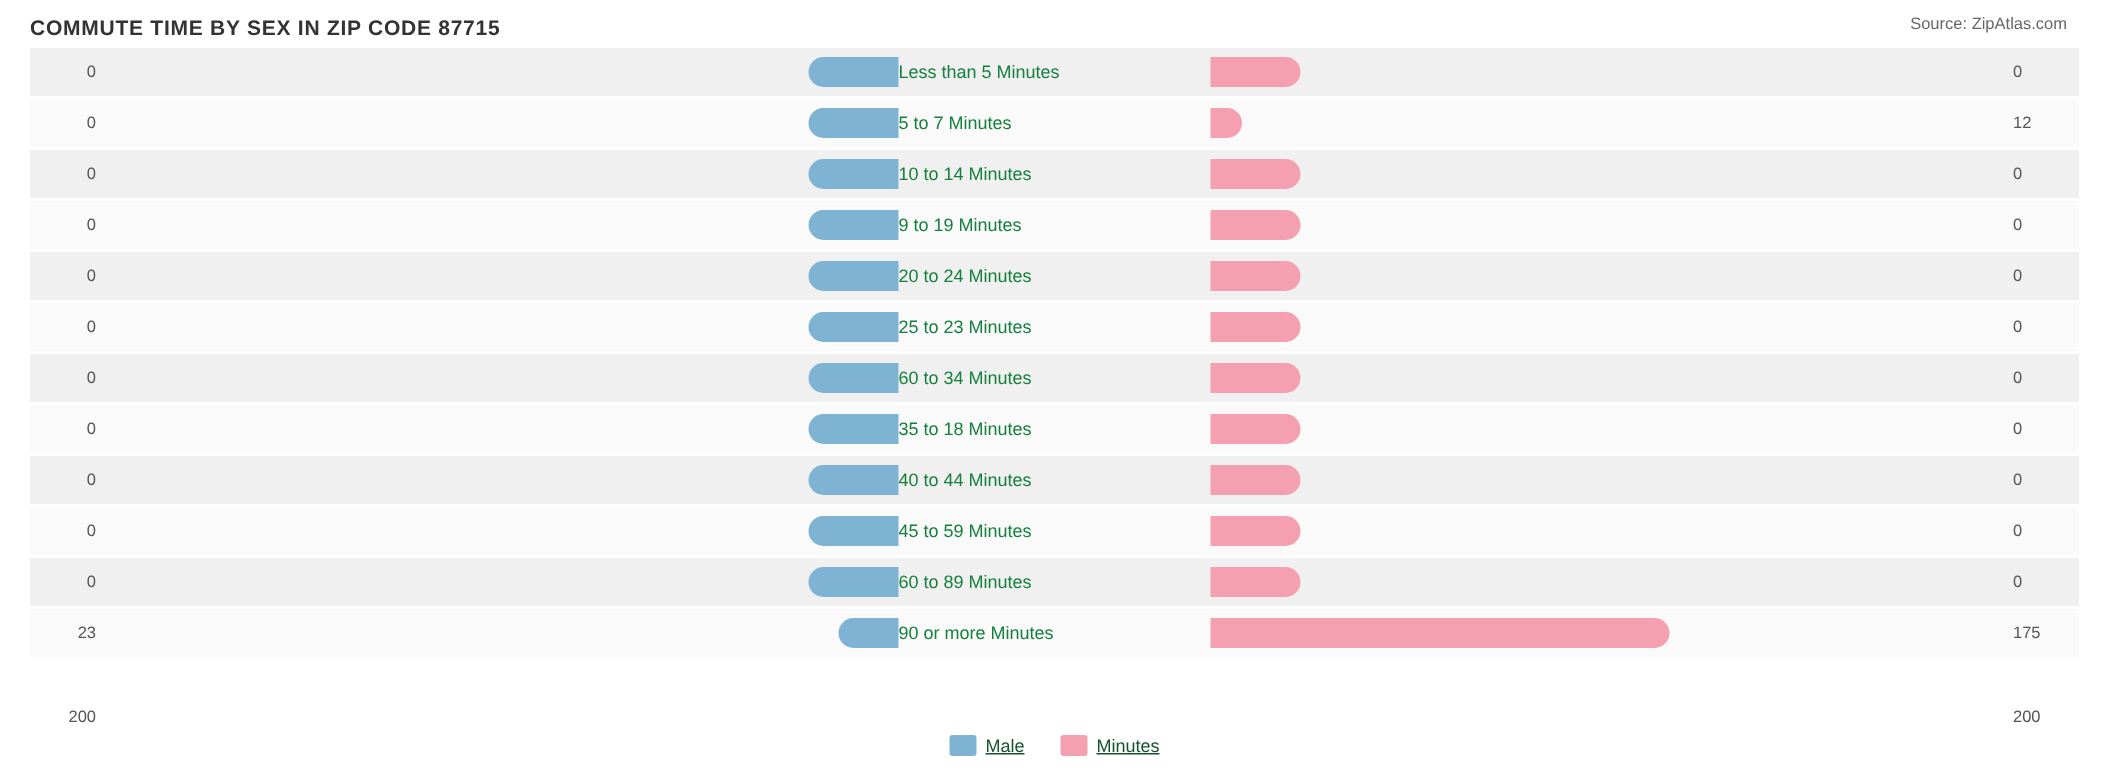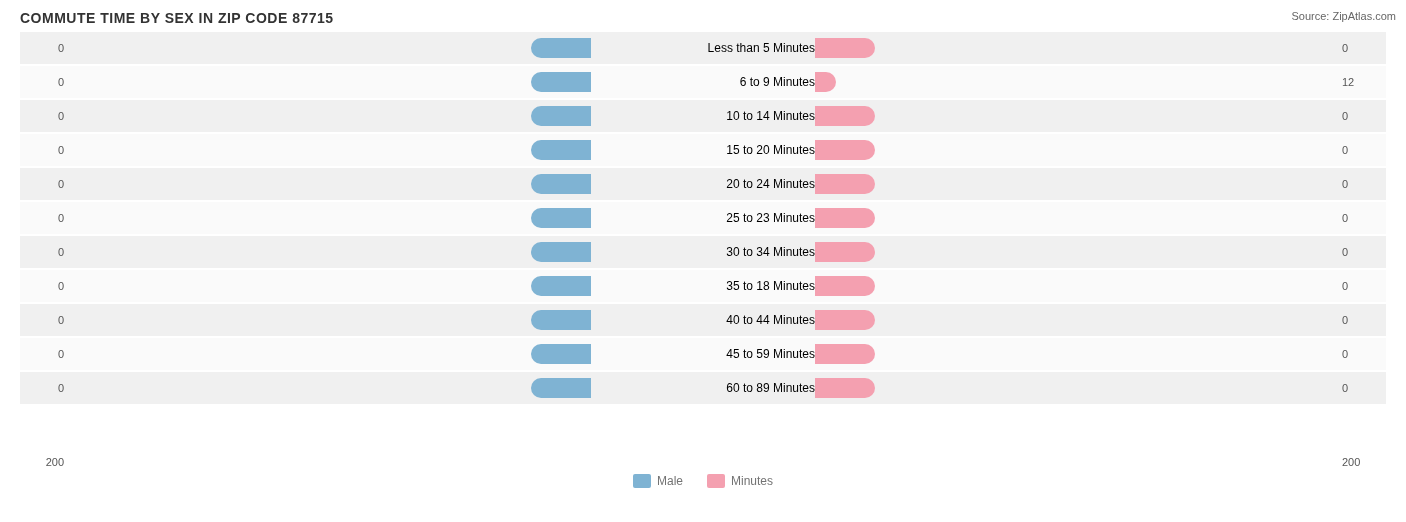--- a/index.html
+++ b/index.html
@@ -22,21 +22,21 @@
       font-size: 14px;
       font-weight: bold;
       color: #333;
       text-transform: uppercase;
       letter-spacing: 0.5px;
       margin-bottom: 6px;
     }
     .source-text {
       position: absolute;
       top: 10px;
-      right: 10px;
+      right: 28px;
       font-size: 11px;
       color: #666;
     }
     .chart-area {
       position: relative;
       width: 100%;
       height: 420px;
       margin-top: 4px;
     }
     .bar-row {
@@ -84,24 +84,24 @@
       height: 22px;
     }
     .right-bar-container {
       display: flex;
       justify-content: flex-start;
       align-items: center;
       width: 45%;
       height: 22px;
     }
     .label-center {
-      width: 224px;
-      text-align: right;
+      width: 208px;
+      text-align: left;
       font-size: 12px;
-      color: #000000;
+      color: #15803d;
       z-index: 2;
       white-space: nowrap;
       flex-shrink: 0;
     }
     .bar-male {
       background: #7fb3d3;
       height: 20px;
       border-radius: 10px 0 0 10px;
       min-width: 2px;
     }
@@ -127,21 +127,21 @@
       width: 50px;
       text-align: left;
       font-size: 11px;
       color: #555;
       padding-left: 6px;
       flex-shrink: 0;
     }
     .axis-row {
       display: flex;
       align-items: center;
-      margin-top: 4px;
+      margin-top: 20px;
     }
     .axis-left {
       width: 50px;
       text-align: right;
       font-size: 11px;
       color: #555;
       padding-right: 6px;
     }
     .axis-right {
       width: 50px;
@@ -158,21 +158,22 @@
       justify-content: center;
       align-items: center;
       gap: 24px;
       margin-top: 6px;
     }
     .legend-item {
       display: flex;
       align-items: center;
       gap: 6px;
       font-size: 12px;
-      color: #737373;
+      color: #14532d;
+      text-decoration: underline;
     }
     .legend-box {
       width: 18px;
       height: 14px;
       border-radius: 2px;
     }
   </style>
 </head>
 <body>
 
@@ -196,21 +197,21 @@
       </div>
       <div class="right-value">0</div>
     </div>
       <div class="bar-row">
       <div class="left-value">0</div>
       <div class="bar-section">
         <div class="bars-wrapper">
           <div class="left-bar-container">
             <div class="bar-male-zero" style=""></div>
           </div>
-          <div class="label-center">6 to 9 Minutes</div>
+          <div class="label-center">5 to 7 Minutes</div>
           <div class="right-bar-container">
             <div class="bar-female" style="width:21px;"></div>
           </div>
         </div>
       </div>
       <div class="right-value">12</div>
     </div>
       <div class="bar-row">
       <div class="left-value">0</div>
       <div class="bar-section">
@@ -226,21 +227,21 @@
       </div>
       <div class="right-value">0</div>
     </div>
       <div class="bar-row">
       <div class="left-value">0</div>
       <div class="bar-section">
         <div class="bars-wrapper">
           <div class="left-bar-container">
             <div class="bar-male-zero" style=""></div>
           </div>
-          <div class="label-center">15 to 20 Minutes</div>
+          <div class="label-center">9 to 19 Minutes</div>
           <div class="right-bar-container">
             <div class="bar-female-zero" style=""></div>
           </div>
         </div>
       </div>
       <div class="right-value">0</div>
     </div>
       <div class="bar-row">
       <div class="left-value">0</div>
       <div class="bar-section">
@@ -271,21 +272,21 @@
       </div>
       <div class="right-value">0</div>
     </div>
       <div class="bar-row">
       <div class="left-value">0</div>
       <div class="bar-section">
         <div class="bars-wrapper">
           <div class="left-bar-container">
             <div class="bar-male-zero" style=""></div>
           </div>
-          <div class="label-center">30 to 34 Minutes</div>
+          <div class="label-center">60 to 34 Minutes</div>
           <div class="right-bar-container">
             <div class="bar-female-zero" style=""></div>
           </div>
         </div>
       </div>
       <div class="right-value">0</div>
     </div>
       <div class="bar-row">
       <div class="left-value">0</div>
       <div class="bar-section">
@@ -338,20 +339,35 @@
           <div class="left-bar-container">
             <div class="bar-male-zero" style=""></div>
           </div>
           <div class="label-center">60 to 89 Minutes</div>
           <div class="right-bar-container">
             <div class="bar-female-zero" style=""></div>
           </div>
         </div>
       </div>
       <div class="right-value">0</div>
+    </div>
+      <div class="bar-row">
+      <div class="left-value">23</div>
+      <div class="bar-section">
+        <div class="bars-wrapper">
+          <div class="left-bar-container">
+            <div class="bar-male" style="width:40.25px;"></div>
+          </div>
+          <div class="label-center">90 or more Minutes</div>
+          <div class="right-bar-container">
+            <div class="bar-female" style="width:306.25px;"></div>
+          </div>
+        </div>
+      </div>
+      <div class="right-value">175</div>
     </div>
     </div>
 
   <div class="axis-row">
     <div class="axis-left">200</div>
     <div class="axis-middle"></div>
     <div class="axis-right">200</div>
   </div>
 
   <div class="legend">

